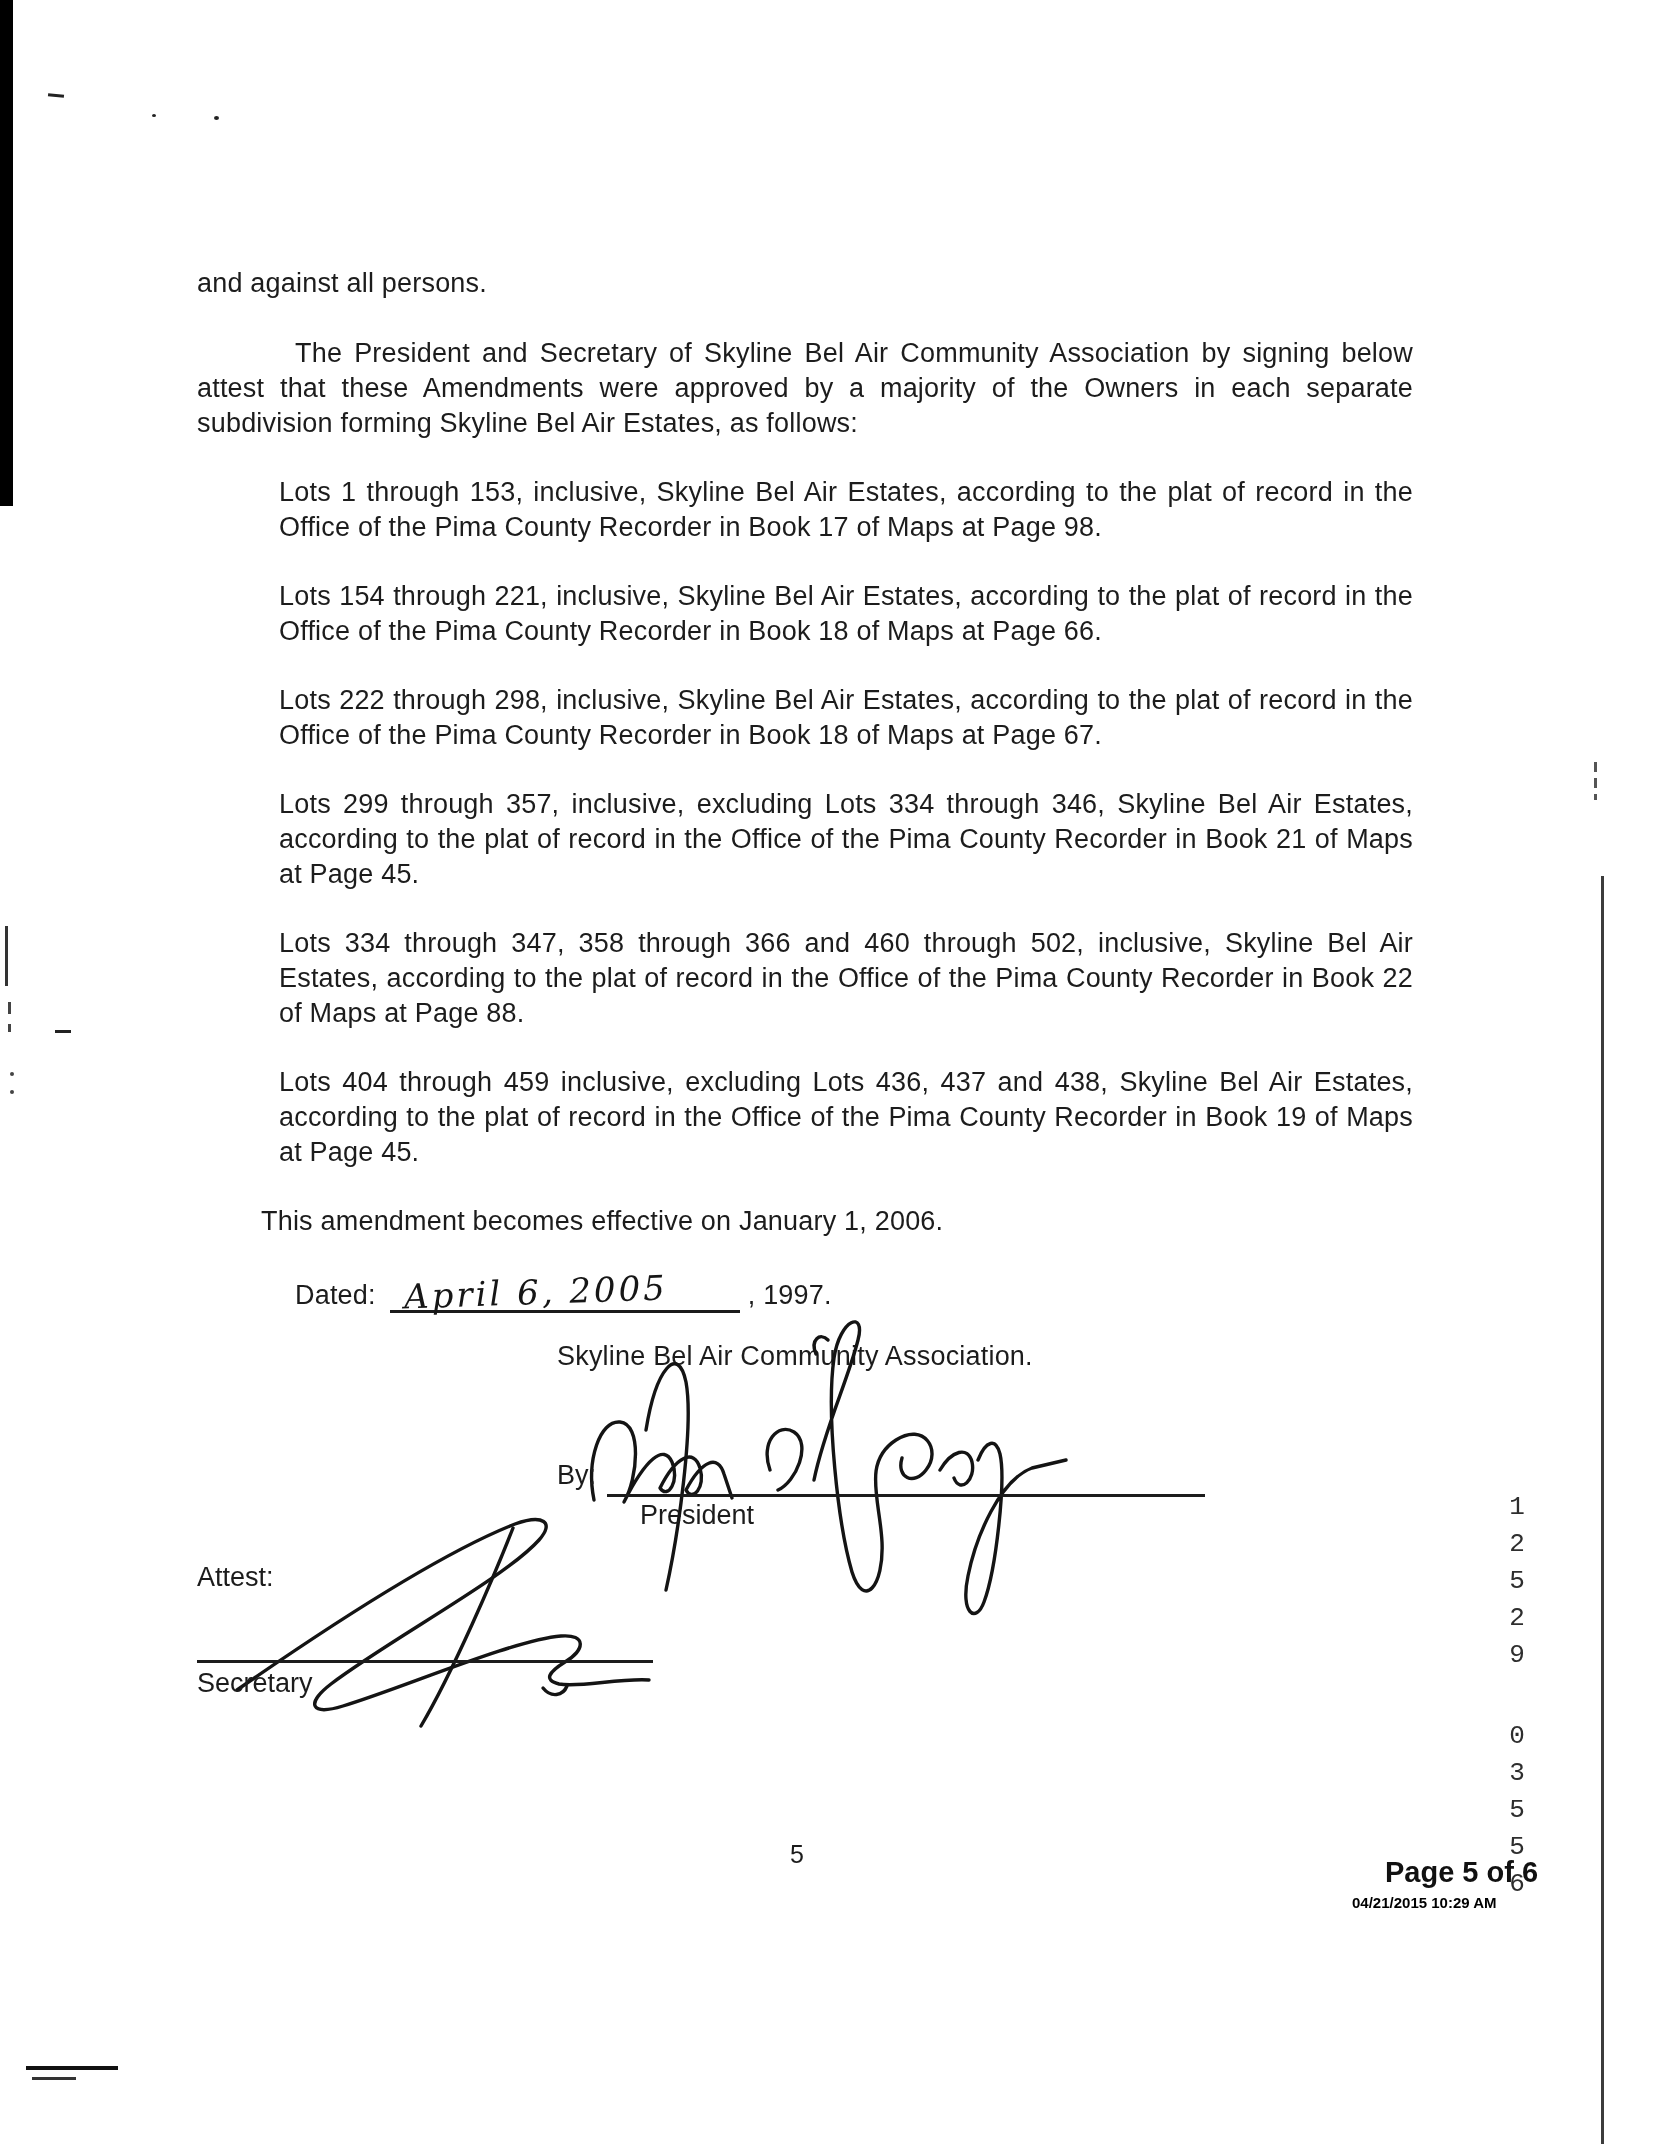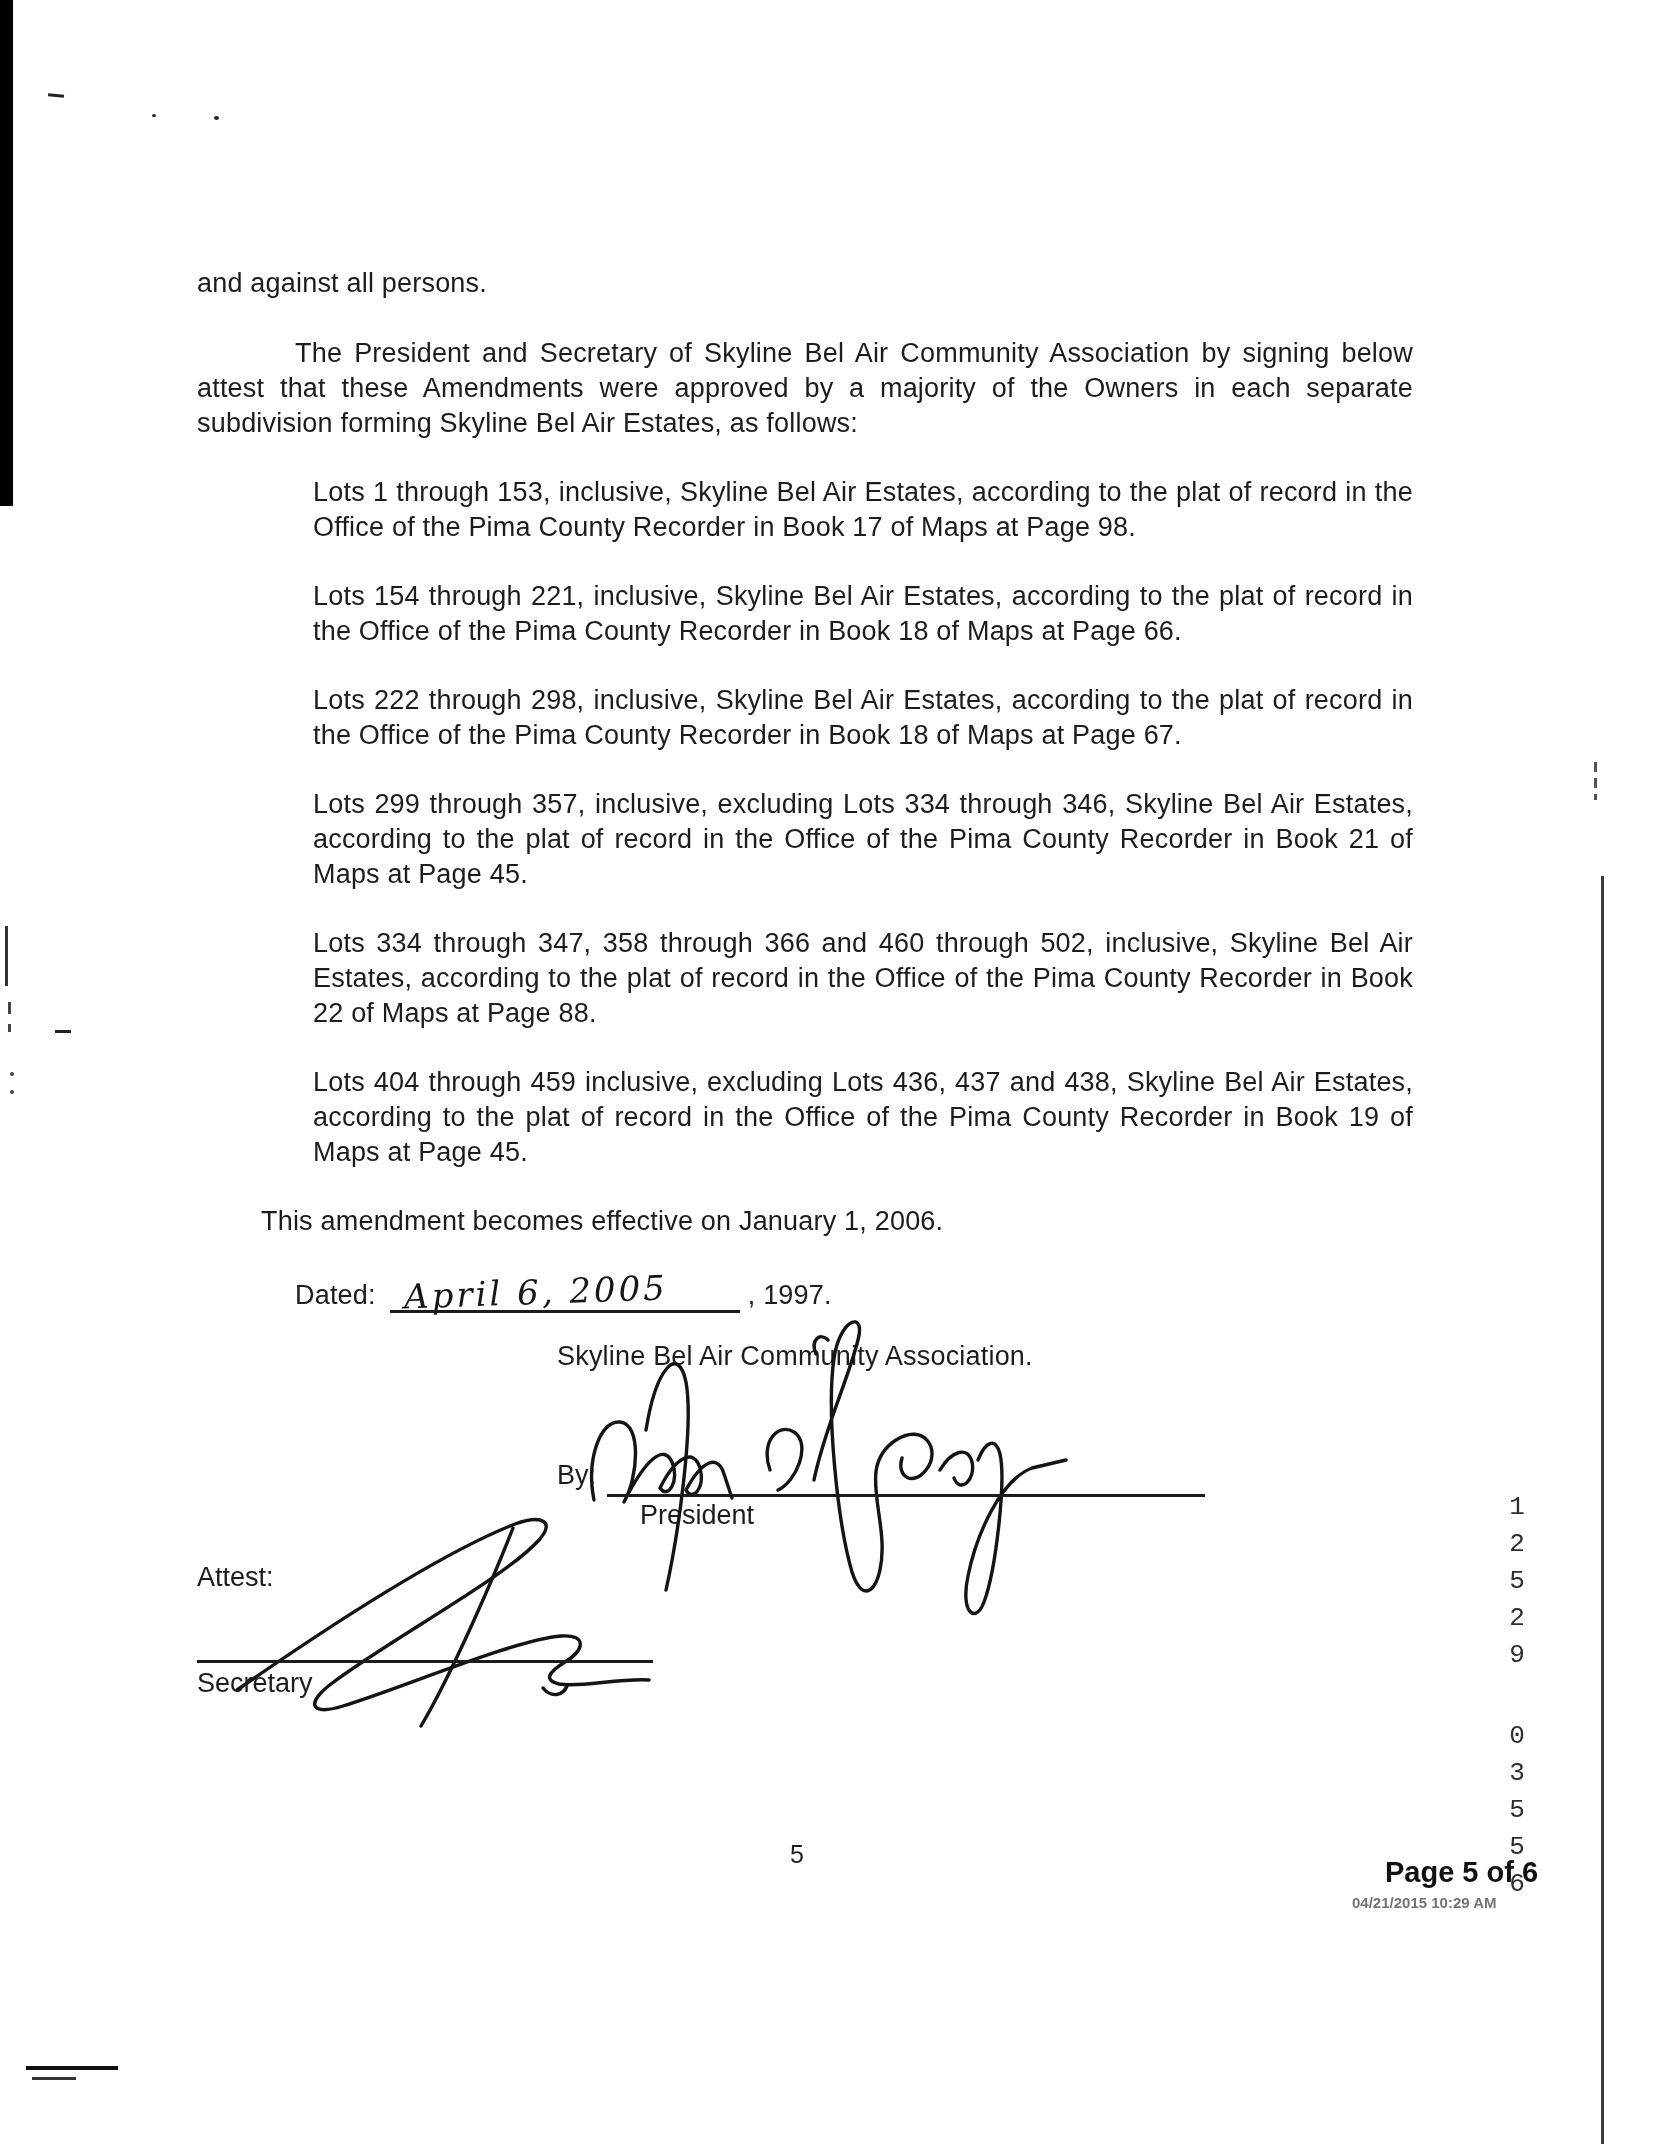--- a/index.html
+++ b/index.html
@@ -12,21 +12,21 @@
   }
 
   
   .content {
     position:absolute; left:197px; top:266px; width:1216px;
     font-size:27px; line-height:35px; letter-spacing:0.2px;
   }
   .intro { margin-bottom:35px; }
   .para  { text-align:justify; text-align-last:left; margin-bottom:34px; }
   .p1    { text-indent:98px; }
-  .lot   { margin-left:116px; }
+  .lot   { margin-left:82px; }
   .eff   { margin-left:64px; text-align:left; margin-bottom:34px; }
 
   .dated-row { margin-left:98px; height:52px; margin-bottom:14px; white-space:nowrap; }
   .date-slot {
     display:inline-block; width:350px; height:40px;
     border-bottom:3px solid #1b1b1b; vertical-align:bottom;
     position:relative; margin:0 8px 0 14px;
   }
   .handwritten {
     position:absolute; left:14px; bottom:0px;
@@ -61,21 +61,21 @@
     display:flex; flex-direction:column; gap:44px;
     font-family:"Liberation Mono","DejaVu Sans Mono",monospace;
     font-size:26px; color:#2e2e2e;
   }
   .stamp span { writing-mode:vertical-rl; text-orientation:upright; letter-spacing:7px; }
 
   
   .page-num  { position:absolute; left:790px; top:1840px; font-size:25px; }
   .footer    { position:absolute; left:1352px; top:1856px; width:270px; }
   .footer-page { font-size:29px; font-weight:bold; color:#111;margin-left:33px; }
-  .footer-ts   { font-size:15px; font-weight:bold; margin-top:5px; color:#737373; }
+  .footer-ts   { font-size:15px; font-weight:bold; margin-top:5px; color:#000000; }
 
   
   .art { position:absolute; background:#222; }
   .a-barleft  { left:0; top:0; width:13px; height:506px; background:#000; }
   .a-dash1    { left:48px;  top:94px;  width:16px; height:3px; transform:rotate(6deg); }
   .a-dot1     { left:152px; top:114px; width:4px;  height:3px; border-radius:50%; }
   .a-dot2     { left:214px; top:116px; width:5px;  height:4px; border-radius:50%; }
   .a-vtick    { left:5px;   top:926px; width:3px;  height:60px; background:#333; }
   .a-d1       { left:8px;   top:1002px; width:3px; height:12px; background:#444; }
   .a-d2       { left:8px;   top:1024px; width:3px; height:8px;  background:#444; }

